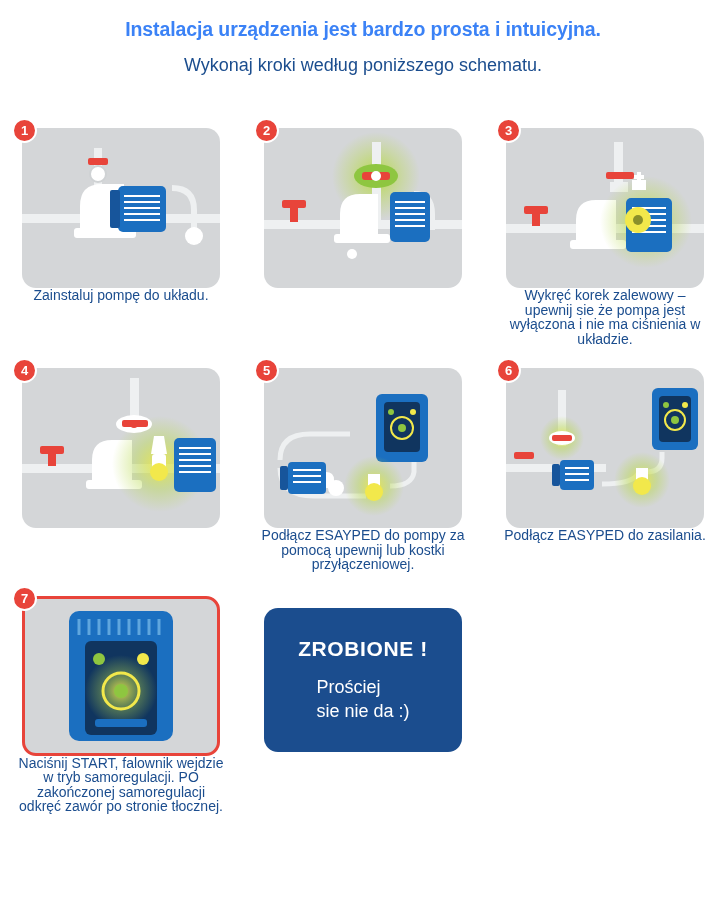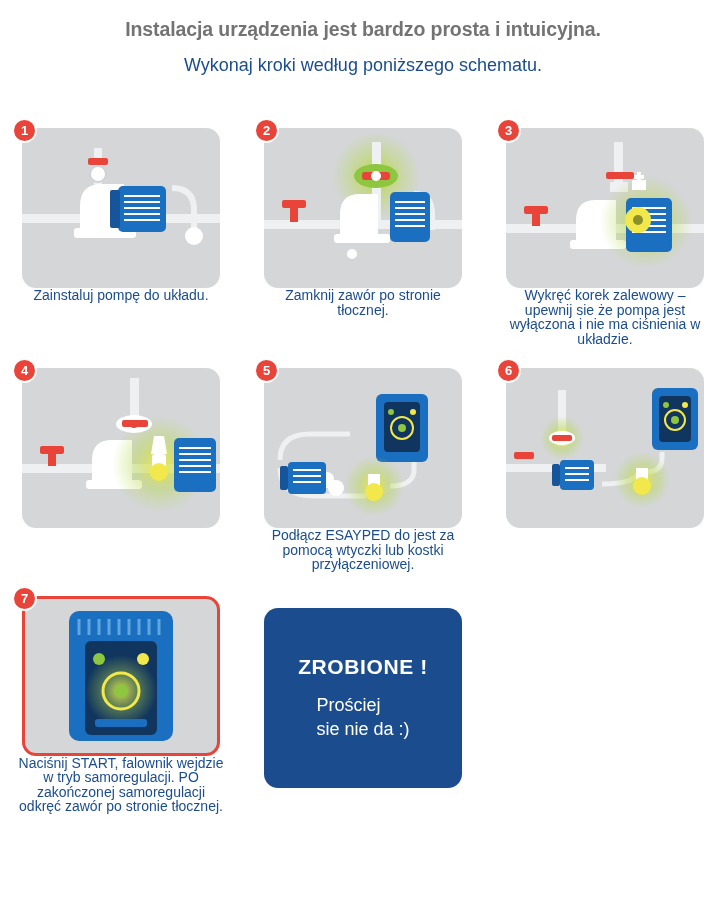--- a/index.html
+++ b/index.html
@@ -16,21 +16,21 @@
     overflow: hidden;
   }
   .header {
     text-align: center;
     padding-top: 18px;
   }
   .header h1 {
     margin: 0;
     font-size: 19.5px;
     font-weight: bold;
-    color: #737373;
+    color: #3b82f6;
     letter-spacing: -0.1px;
   }
   .header h2 {
     margin: 14px 0 0 0;
     font-size: 18px;
     font-weight: normal;
     color: #1b4d8e;
   }
 
   .grid {
@@ -92,21 +92,21 @@
   .caption {
     width: 210px;
     text-align: center;
     font-size: 14px;
     line-height: 14.5px;
     color: #1b4d8e;
   }
 
   .done-box {
     width: 198px;
-    height: 180px;
+    height: 144px;
     background: #1b4d8e;
     border-radius: 14px;
     color: #ffffff;
     display: flex;
     flex-direction: column;
     align-items: center;
     justify-content: center;
     margin-top: 12px;
   }
   .done-title {
@@ -200,21 +200,20 @@
             <rect x="98" y="44" width="28" height="8" rx="3" fill="#e8443a"></rect>
             <circle cx="112" cy="48" r="5" fill="#ffffff"></circle>
 
             <rect x="18" y="72" width="24" height="8" rx="2" fill="#e8443a"></rect>
             <rect x="26" y="80" width="8" height="14" fill="#e8443a"></rect>
             <circle cx="88" cy="126" r="5" fill="#ffffff"></circle>
           </svg>
         </div>
         <div class="badge">2</div>
       </div>
-      <div class="caption">Zamknij zawór po stronie tłocznej.</div>
     </div>
 
     <div class="cell">
       <div class="panel-wrap">
         <div class="panel">
           <svg width="198" height="160" viewBox="0 0 198 160">
             <defs>
               <radialGradient id="g3" cx="50%" cy="50%" r="50%">
                 <stop offset="0%" stop-color="#b7d94a" stop-opacity="0.95"></stop>
                 <stop offset="60%" stop-color="#b7d94a" stop-opacity="0.35"></stop>
@@ -327,21 +326,21 @@
             <circle cx="149" cy="44" r="3" fill="#f2e84b"></circle>
 
             <circle cx="110" cy="118" r="30" fill="url(#g5)"></circle>
             <path d="M104 106 h12 v16 h-12 z" fill="#ffffff"></path>
             <circle cx="110" cy="124" r="9" fill="#f2e84b"></circle>
             <circle cx="72" cy="120" r="8" fill="#ffffff"></circle>
           </svg>
         </div>
         <div class="badge">5</div>
       </div>
-      <div class="caption">Podłącz ESAYPED do jest za pomocą wtyczki lub kostki przyłączeniowej.</div>
+      <div class="caption">Podłącz ESAYPED do pompy za pomocą upewnij lub kostki przyłączeniowej.</div>
     </div>
 
     <div class="cell">
       <div class="panel-wrap">
         <div class="panel">
           <svg width="198" height="160" viewBox="0 0 198 160">
             <defs>
               <radialGradient id="g6" cx="50%" cy="50%" r="50%">
                 <stop offset="0%" stop-color="#f2e84b" stop-opacity="0.95"></stop>
                 <stop offset="55%" stop-color="#b7d94a" stop-opacity="0.4"></stop>
@@ -373,20 +372,21 @@
             <circle cx="179" cy="37" r="3" fill="#f2e84b"></circle>
 
             <circle cx="136" cy="112" r="28" fill="url(#g6)"></circle>
             <path d="M130 100 h12 v14 h-12 z" fill="#ffffff"></path>
             <circle cx="136" cy="118" r="9" fill="#f2e84b"></circle>
             <rect x="8" y="84" width="20" height="7" rx="2" fill="#e8443a"></rect>
           </svg>
         </div>
         <div class="badge">6</div>
       </div>
+      <div class="caption">Podłącz EASYPED do zasilania.</div>
     </div>
   </div>
 
   <div class="row row3">
 
     <div class="cell">
       <div class="panel-wrap">
         <div class="panel highlight">
           <svg width="192" height="154" viewBox="0 0 192 154">
             <defs>

